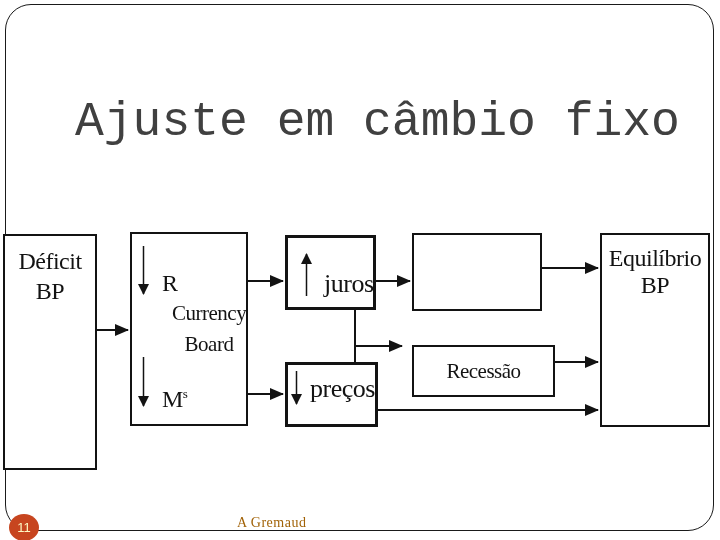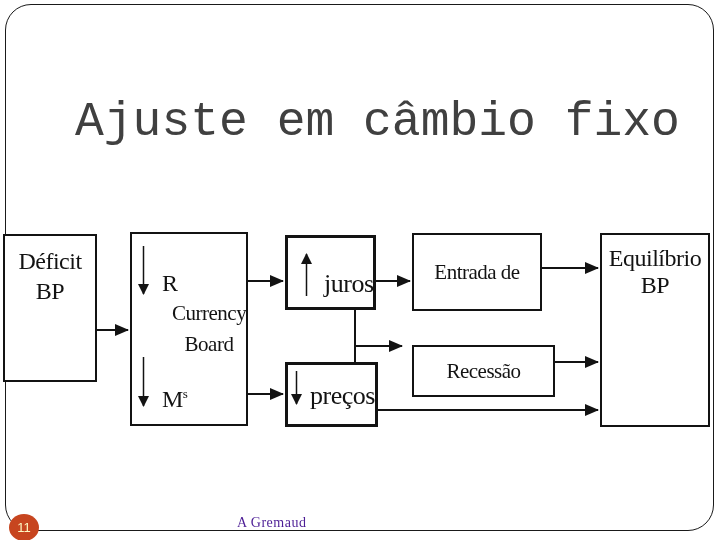--- a/index.html
+++ b/index.html
@@ -16,44 +16,44 @@
     position: absolute; left: 75px; top: 95px;
     font-family: Liberation Mono, monospace;
     font-size: 48px; color: #404040; letter-spacing: 0px; white-space: nowrap;
   }
   .box {
     position: absolute; background: #fff; border: 2px solid #131313;
     box-sizing: border-box; text-align: center; color: #131313;
     letter-spacing: -0.5px;
   }
   .box.center-2line { display: flex; flex-direction: column; justify-content: center; }
-  .b-deficit   { left: 3px;   top: 234px; width: 94px;  height: 148px; font-size: 24px; line-height: 30px; padding-top: 10px; }
+  .b-deficit   { left: 3px;   top: 234px; width: 94px;  height: 236px; font-size: 24px; line-height: 30px; padding-top: 10px; }
   .b-cb        { left: 130px; top: 232px; width: 118px; height: 194px; font-size: 21px; }
   .b-juros     { left: 285px; top: 235px; width: 91px;  height: 75px;  border-width: 3px; font-size: 26px; }
   .b-precos    { left: 285px; top: 362px; width: 93px;  height: 65px;  border-width: 3px; font-size: 26px; }
   .b-entrada   { left: 412px; top: 233px; width: 130px; height: 78px;  font-size: 21px; line-height: 30px; }
   .b-recessao  { left: 412px; top: 345px; width: 143px; height: 52px;  font-size: 21px; line-height: 48px; }
   .b-equilibrio{ left: 600px; top: 233px; width: 110px; height: 194px; font-size: 24px; line-height: 27px; padding-top: 10px; }
   .cb-r   { position: absolute; left: 30px; top: 36px;  font-size: 24px; }
   .cb-mid { position: absolute; left: 0; right: 0; top: 64px; line-height: 31px; margin-left: 40px; }
   .cb-m   { position: absolute; left: 30px; top: 152px; font-size: 24px; }
   .cb-m sup { font-size: 13px; }
   .juros-label  { position: absolute; left: 36px; top: 31px; }
-  .precos-label { position: absolute; left: 22px; top: 16px; }
+  .precos-label { position: absolute; left: 22px; top: 9px; }
   svg.wires { position: absolute; left: 0; top: 0; pointer-events: none; z-index: 6; }
   .badge {
     position: absolute; left: 9px; top: 514px; width: 30px; height: 27px;
     background: #c7451f; border-radius: 50%;
     display: flex; align-items: center; justify-content: center;
     font-family: "Liberation Sans", sans-serif; font-size: 13px; color: #fef9c3;
     z-index: 8;
   }
   .footer {
     position: absolute; left: 237px; top: 515px;
-    font-size: 14px; color: #4c1d95; letter-spacing: 0.5px;
+    font-size: 14px; color: #a16207; letter-spacing: 0.5px;
   }
 </style>
 </head>
 <body>
 
 <div class="page">
 
   <div class="slide-frame"></div>
 
   <div class="title">Ajuste em câmbio fixo</div>
@@ -76,21 +76,20 @@
 
     <div class="box b-juros">
       <span class="juros-label">juros</span>
     </div>
 
     <div class="box b-precos">
       <span class="precos-label">preços</span>
     </div>
 
     <div class="box b-entrada center-2line">
-      <div>Entrada de</div>
     </div>
 
     <div class="box b-recessao">
       <span>Recessão</span>
     </div>
 
     <div class="box b-equilibrio">
       <div>Equilíbrio</div>
       <div>BP</div>
     </div>

